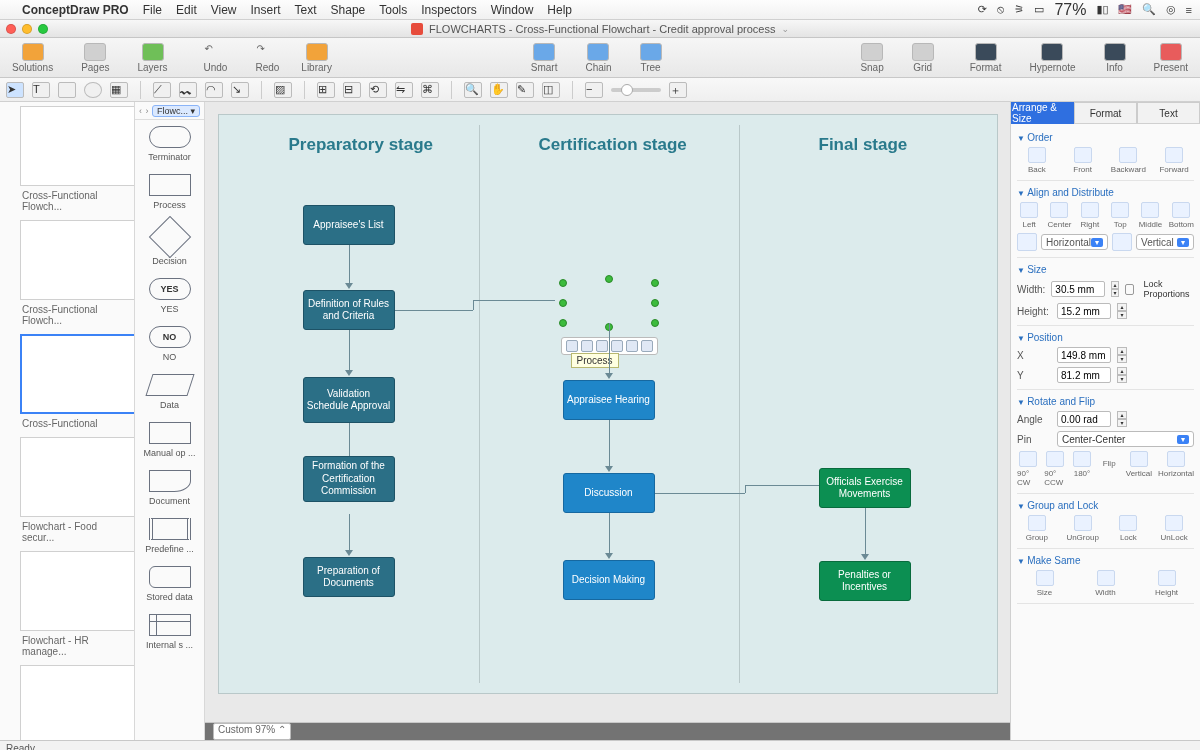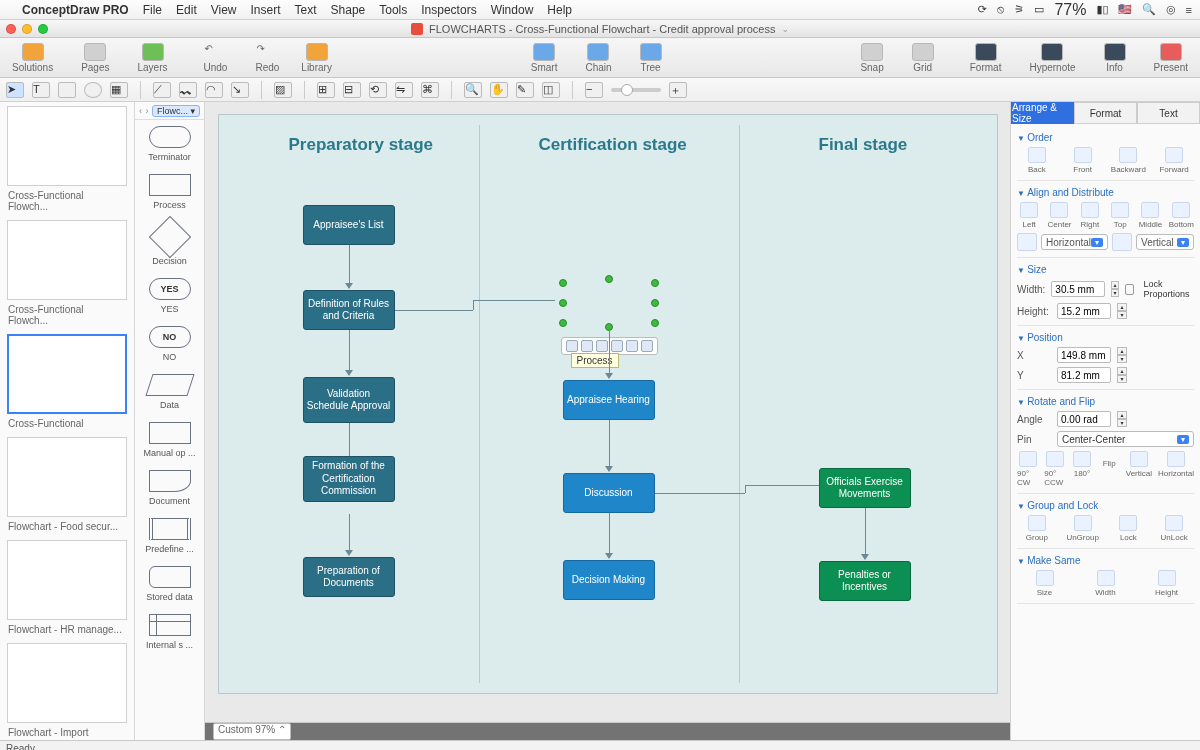--- a/index.html
+++ b/index.html
@@ -26,21 +26,21 @@
 .toolbar .tbtn.blue .ticon{background:#6aa8e8}
 .toolbar .tbtn.dark .ticon{background:#3a4a5a}
 .toolbar .tbtn.red .ticon{background:#e85c5c}
 .toolbar .tspace{flex:1}
 .ribbon{height:24px;background:linear-gradient(#f8f8f8,#efefef);border-bottom:1px solid #d0d0d0;display:flex;align-items:center;gap:8px;padding:0 6px}
 .ribbon .ricon{width:18px;height:16px;border:1px solid #bbb;border-radius:2px;background:#f0f0f0}
 .ribbon .rsep{width:1px;height:18px;background:#ccc;margin:0 4px}
 .ribbon .slider{width:50px;height:4px;background:#ccc;border-radius:2px;position:relative}
 .ribbon .slider::after{content:"";position:absolute;left:10px;top:-4px;width:10px;height:10px;border-radius:50%;background:#fff;border:1px solid #aaa}
 .main{display:flex;height:638px}
-.thumbs{width:135px;border-right:1px solid #d8d8d8;overflow:hidden;padding:4px 6px;background:#fafafa}
+.thumbs{width:135px;border-right:1px solid #d8d8d8;overflow:hidden;padding:4px 20px;background:#fafafa}
 .thumb{margin-bottom:6px}
 .thumb .img{width:120px;height:80px;background:#fff;border:1px solid #d0d0d0;margin:0 auto}
 .thumb.sel .img{border:2px solid #3b82f6}
 .thumb .lbl{text-align:left;color:#666;font-size:10px;margin:4px 2px 8px}
 .shape-lib{width:70px;border-right:1px solid #d8d8d8;background:#fafafa;display:flex;flex-direction:column;overflow:hidden}
 .lib-head{height:18px;border-bottom:1px solid #ddd;display:flex;align-items:center;justify-content:space-between;padding:0 4px;font-size:9px}
 .lib-head .nav{color:#888}
 .lib-head .sel{background:#dbe9ff;border:1px solid #8ab4f8;border-radius:3px;padding:0 4px;font-size:9px}
 .shape-item{display:flex;flex-direction:column;align-items:center;padding:6px 2px;gap:4px}
 .shape-item .shp{width:42px;height:22px;border:1px solid #6b7280}

